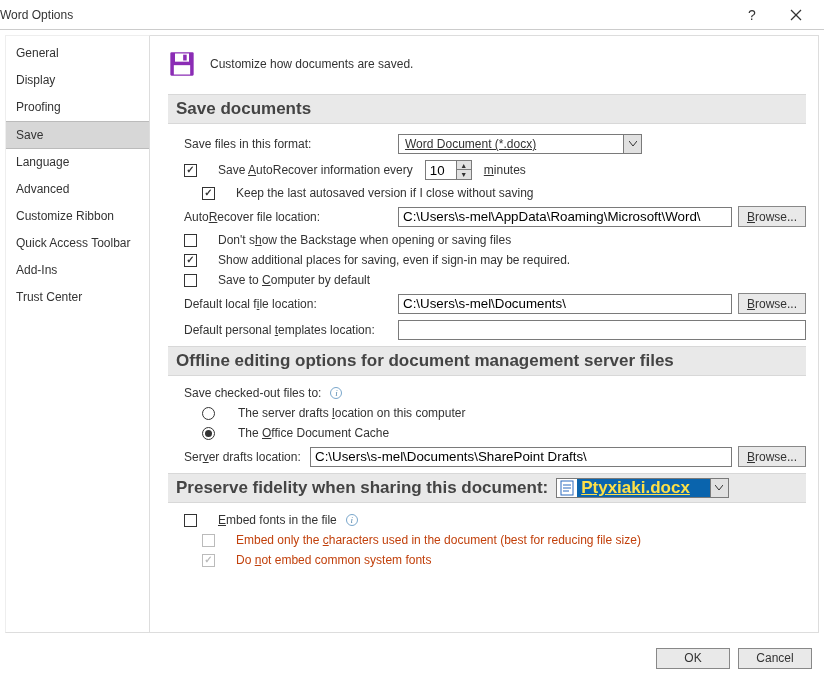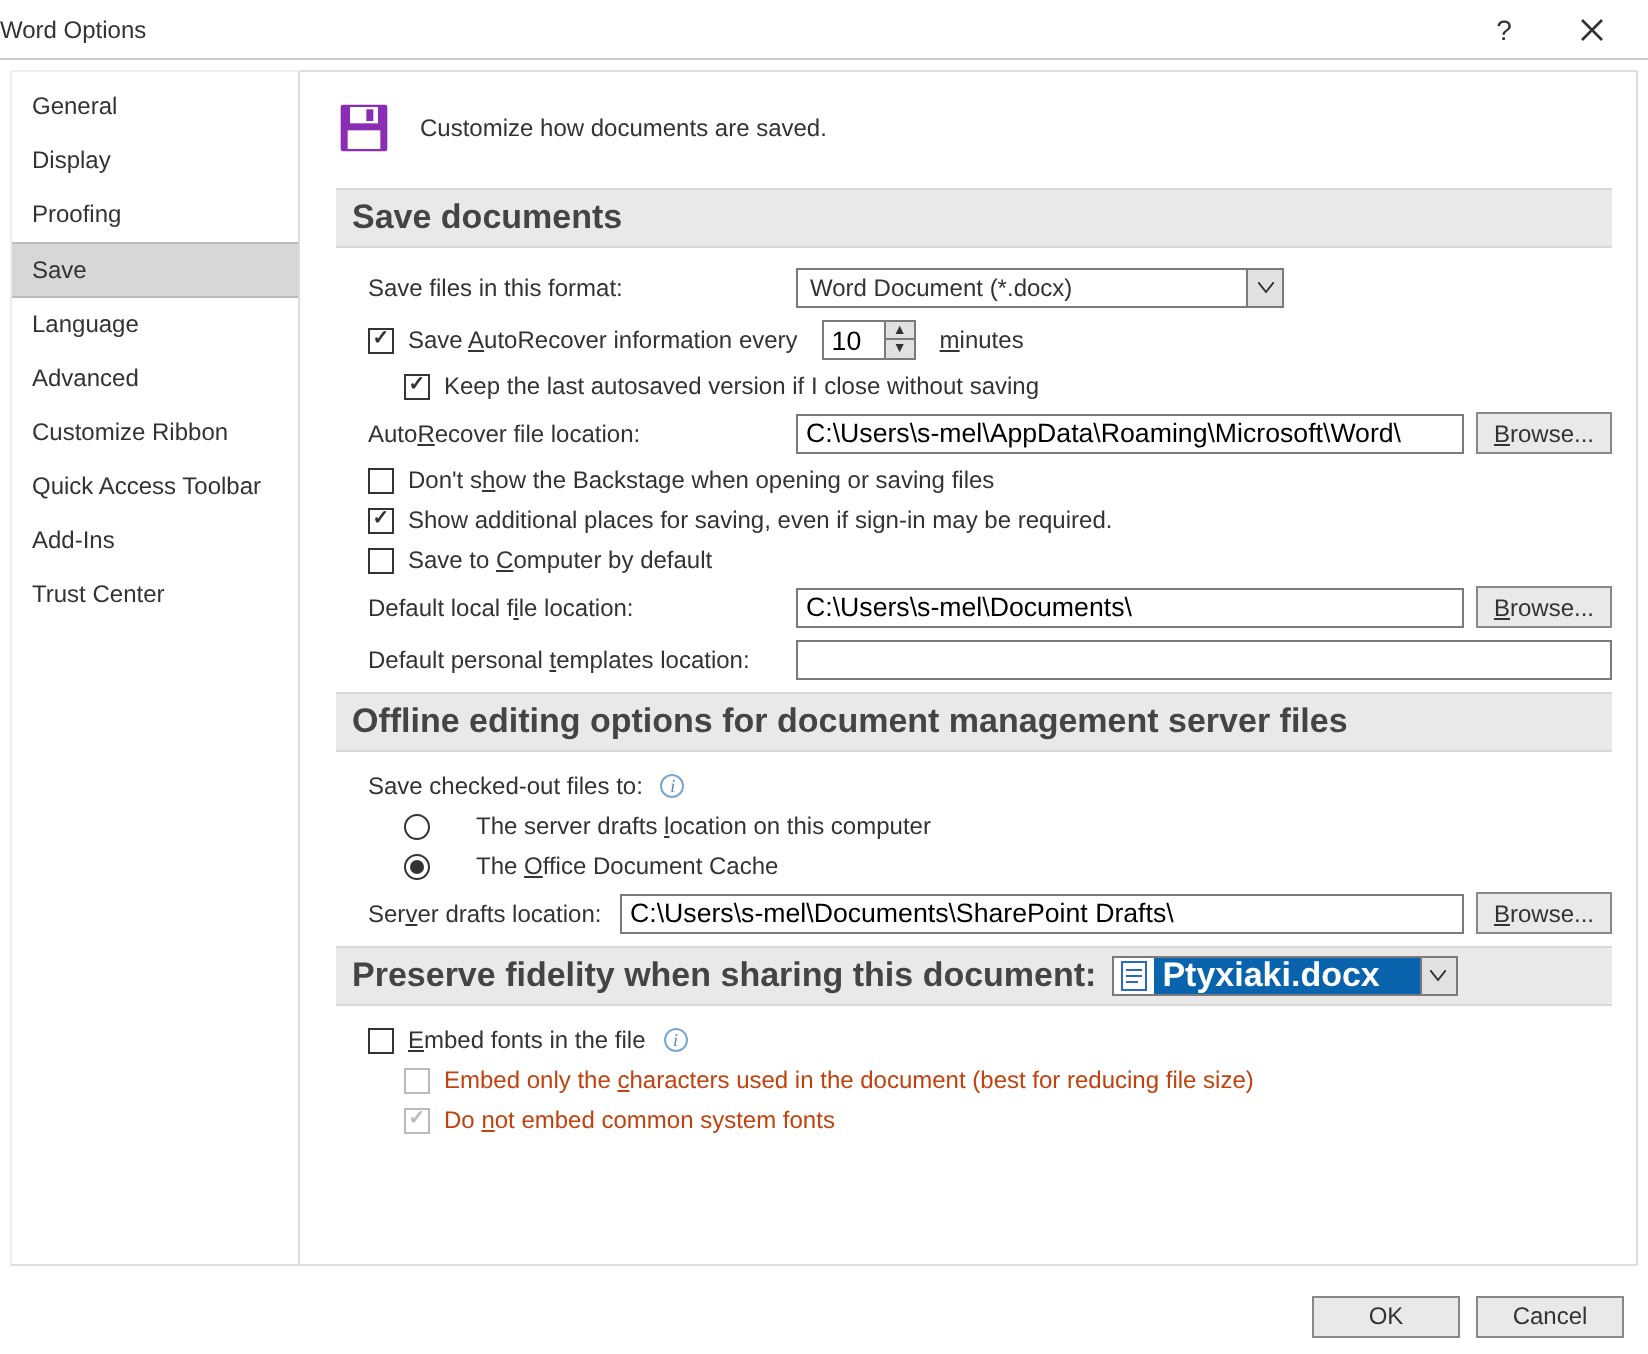--- a/index.html
+++ b/index.html
@@ -18,42 +18,42 @@
 .section-hdr { background:#e9e9e9; border-top:1px solid #d8d8d8; border-bottom:1px solid #d8d8d8; padding:4px 8px; font-weight:600; font-size:17px; color:#444; margin:4px 0 10px 0;}
 .row { display:flex; align-items:center; margin-bottom:6px; gap:6px;}
 .indent1 { margin-left:16px;}
 .indent2 { margin-left:34px;}
 .indent3 { margin-left:34px;}
 .lbl { white-space:nowrap; }
 .lbl.w1 { width:208px;}
 .dropdown { border:1px solid #7a7a7a; background:#fff; display:flex; align-items:center; height:20px; }
 .dropdown .dd-text { padding:0 6px; flex:1; }
 .dropdown .dd-btn { width:18px; height:100%; background:#e1e1e1; border-left:1px solid #7a7a7a; display:flex; align-items:center; justify-content:center; }
-.dd-w1 { width:244px; }
+.dd-w1 { width:244px;text-decoration:underline; }
 .textfield { border:1px solid #7a7a7a; height:20px; padding:0 4px; flex:1; }
 .spinner { display:flex; align-items:center; border:1px solid #7a7a7a; height:20px;}
 .spinner input { border:none; width:30px; padding:0 4px; height:18px; outline:none; }
 .spinner .sp-btns { display:flex; flex-direction:column; border-left:1px solid #7a7a7a;}
 .spinner .sp-btn { height:9px; width:14px; display:flex; align-items:center; justify-content:center; background:#e1e1e1; font-size:7px; line-height:1;}
 .spinner .sp-btn:first-child { border-bottom:1px solid #7a7a7a;}
-.checkbox { display:flex; align-items:center; gap:7px;}
+.checkbox { display:flex; align-items:center; gap:21px;}
 .checkbox .box { width:13px; height:13px; border:1px solid #333; display:flex; align-items:center; justify-content:center; background:#fff; flex-shrink:0;}
 .checkbox .box.checked::after { content:"✓"; font-size:10px; line-height:1; color:#333; font-weight:bold;}
 .checkbox.disabled { color:#c2410c; }
 .checkbox.disabled .box { border-color:#bbb;}
 .checkbox.disabled .box.checked::after { color:#bbb;}
 .radio { display:flex; align-items:center; gap:23px;}
 .radio .circ { width:13px; height:13px; border:1px solid #333; border-radius:50%; display:flex; align-items:center; justify-content:center; background:#fff; flex-shrink:0;}
 .radio .circ.on::after { content:""; width:7px; height:7px; background:#333; border-radius:50%;}
 .btn { height:21px; padding:0 8px; background:#e9e9e9; border:1px solid #888; min-width:72px; text-align:center; display:flex; align-items:center; justify-content:center;}
 .btn-browse { min-width:66px; }
 .info-icon { display:inline-flex; width:12px; height:12px; border:1px solid #7aa7cc; border-radius:50%; color:#5a8bb0; font-size:9px; align-items:center; justify-content:center; margin-left:3px; font-style:italic; font-family:Georgia,serif; line-height:1;}
 .doc-dd { display:flex; align-items:center; border:1px solid #7a7a7a; background:#fff; height:20px; margin-left:8px;}
 .doc-dd .doc-icon { width:14px; margin:0 3px;}
-.doc-dd .doc-text { background:#0a64ad; color:#ffffff; padding:0 20px 0 4px; height:18px; display:flex; align-items:center;}
+.doc-dd .doc-text { background:#0a64ad; color:#fde047; padding:0 20px 0 4px; height:18px; display:flex; align-items:center;text-decoration:underline;}
 .doc-dd .dd-btn { width:18px; height:100%; background:#e1e1e1; border-left:1px solid #7a7a7a; display:flex; align-items:center; justify-content:center;}
 .footer { position:absolute; bottom:0; left:0; right:0; height:38px; display:flex; align-items:center; justify-content:flex-end; padding:0 12px; gap:8px; }
 .footer .btn { min-width:74px;}
 .under { text-decoration:underline; }
 svg.chev { width:8px; height:6px; }
 svg.close-x { width:12px; height:12px; }
 </style>
 </head>
 <body>
 

